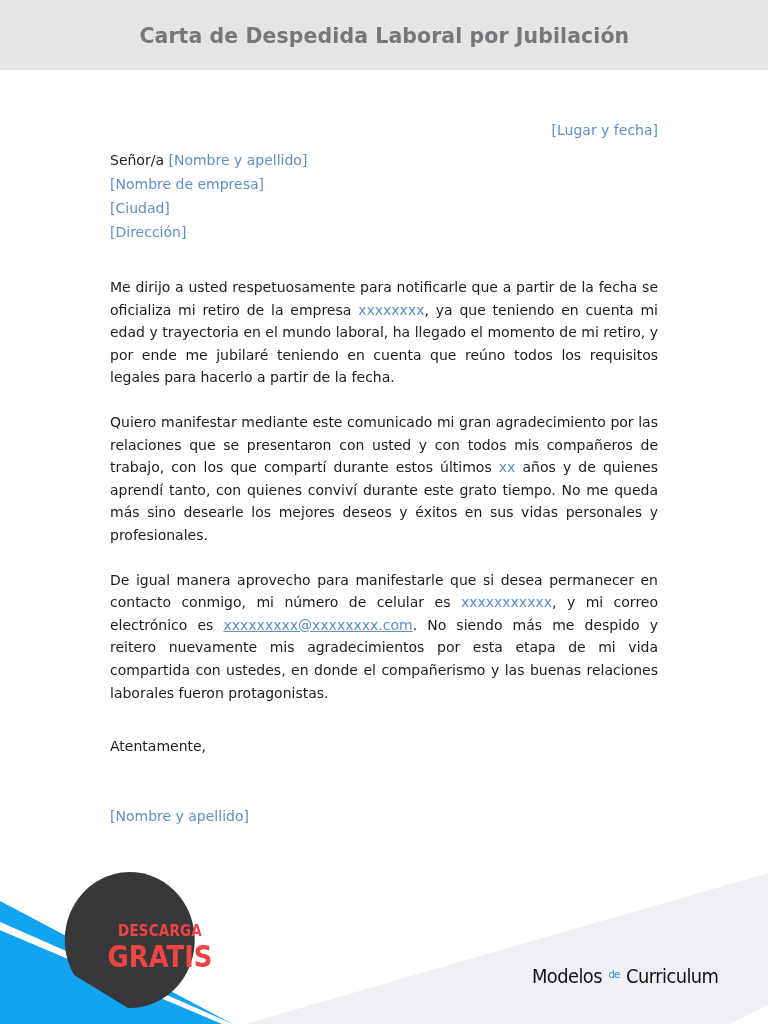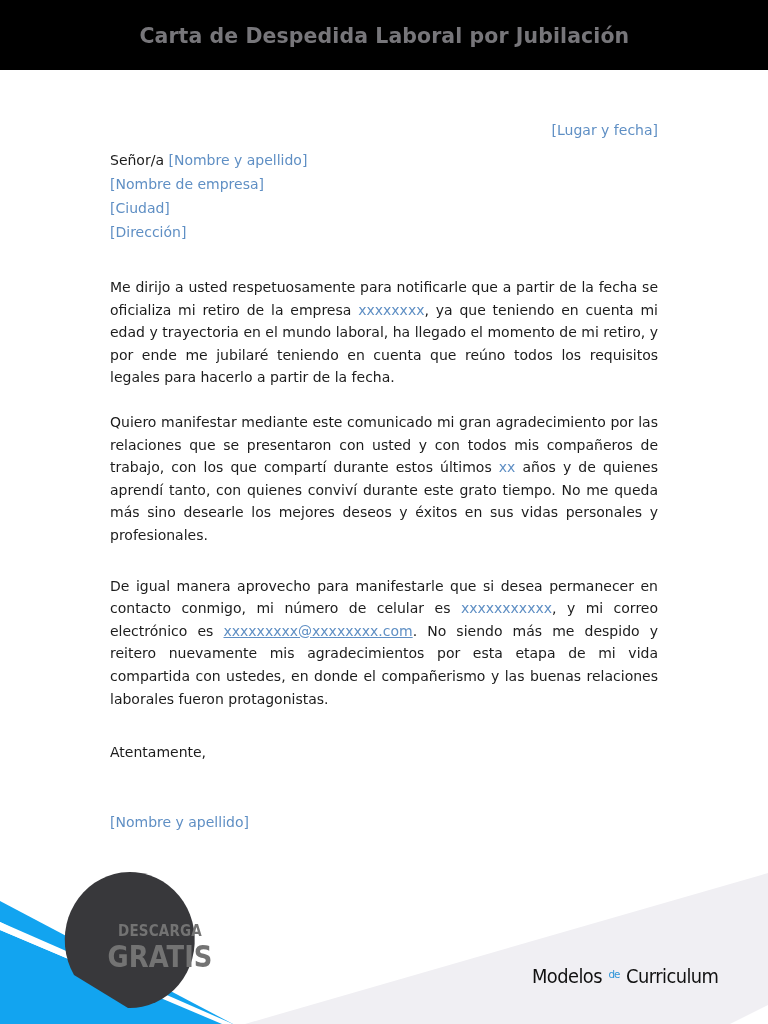--- a/index.html
+++ b/index.html
@@ -1,21 +1,21 @@
 <!DOCTYPE html>
 <html><head>
   <meta charset="utf-8">
   <style>
     * { margin: 0; padding: 0; box-sizing: border-box; }
     html, body { width: 768px; height: 1024px; overflow: hidden; background: #ffffff; }
     body { position: relative; font-family: "DejaVu Sans", "Liberation Sans", sans-serif; color: #1a1a1a; }
 
     .header-band {
       position: absolute; left: 0; top: 0; width: 768px; height: 70px;
-      background: #000000;
+      background: #e5e5e5;
       display: flex; align-items: center; justify-content: center;
     }
     .header-title {
       font-family: "DejaVu Sans", sans-serif;
       font-weight: bold; font-size: 22px; color: #77767a; letter-spacing: 0.1px;
       transform: scaleX(0.93);
     }
 
     .letter {
       position: absolute; left: 110px; top: 118px; width: 548px;
@@ -24,29 +24,29 @@
     .ph { color: #5f8fc4; }
     .place-date { text-align: right; height: 24px; }
     .recipient { margin-top: 6px; }
     .recipient div { height: 24px; }
     .para {
       text-align: justify; line-height: 22.6px;
       transform-origin: left top;
     }
     .p1 { margin-top: 32px; }
     .p2 { margin-top: 22px; }
-    .p3 { margin-top: 28px; }
+    .p3 { margin-top: 22px; }
     .email { color: #5f8fc4; text-decoration: underline; }
     .closing { margin-top: 30px; height: 24px; }
     .signature { margin-top: 46px; height: 24px; }
 
     .deco { position: absolute; left: 0; top: 0; width: 768px; height: 1024px; pointer-events: none; }
     .badge-text {
       position: absolute; left: 93px; top: 922px; width: 134px;
-      text-align: center; color: #737373; font-weight: bold;
+      text-align: center; color: #ef4444; font-weight: bold;
       font-family: "DejaVu Sans", sans-serif;
     }
     .badge-small { font-size: 15px; line-height: 18px; letter-spacing: 0.2px; transform: scaleX(0.9); }
     .badge-big { font-size: 30px; line-height: 34px; transform: scaleX(0.86); }
 
     .brand {
       position: absolute; left: 532px; top: 964px; height: 24px;
       font-family: "DejaVu Sans", sans-serif; font-size: 19px; color: #111;
       letter-spacing: -0.6px; display: flex; align-items: center;
       transform: scaleX(0.94); transform-origin: left center;

